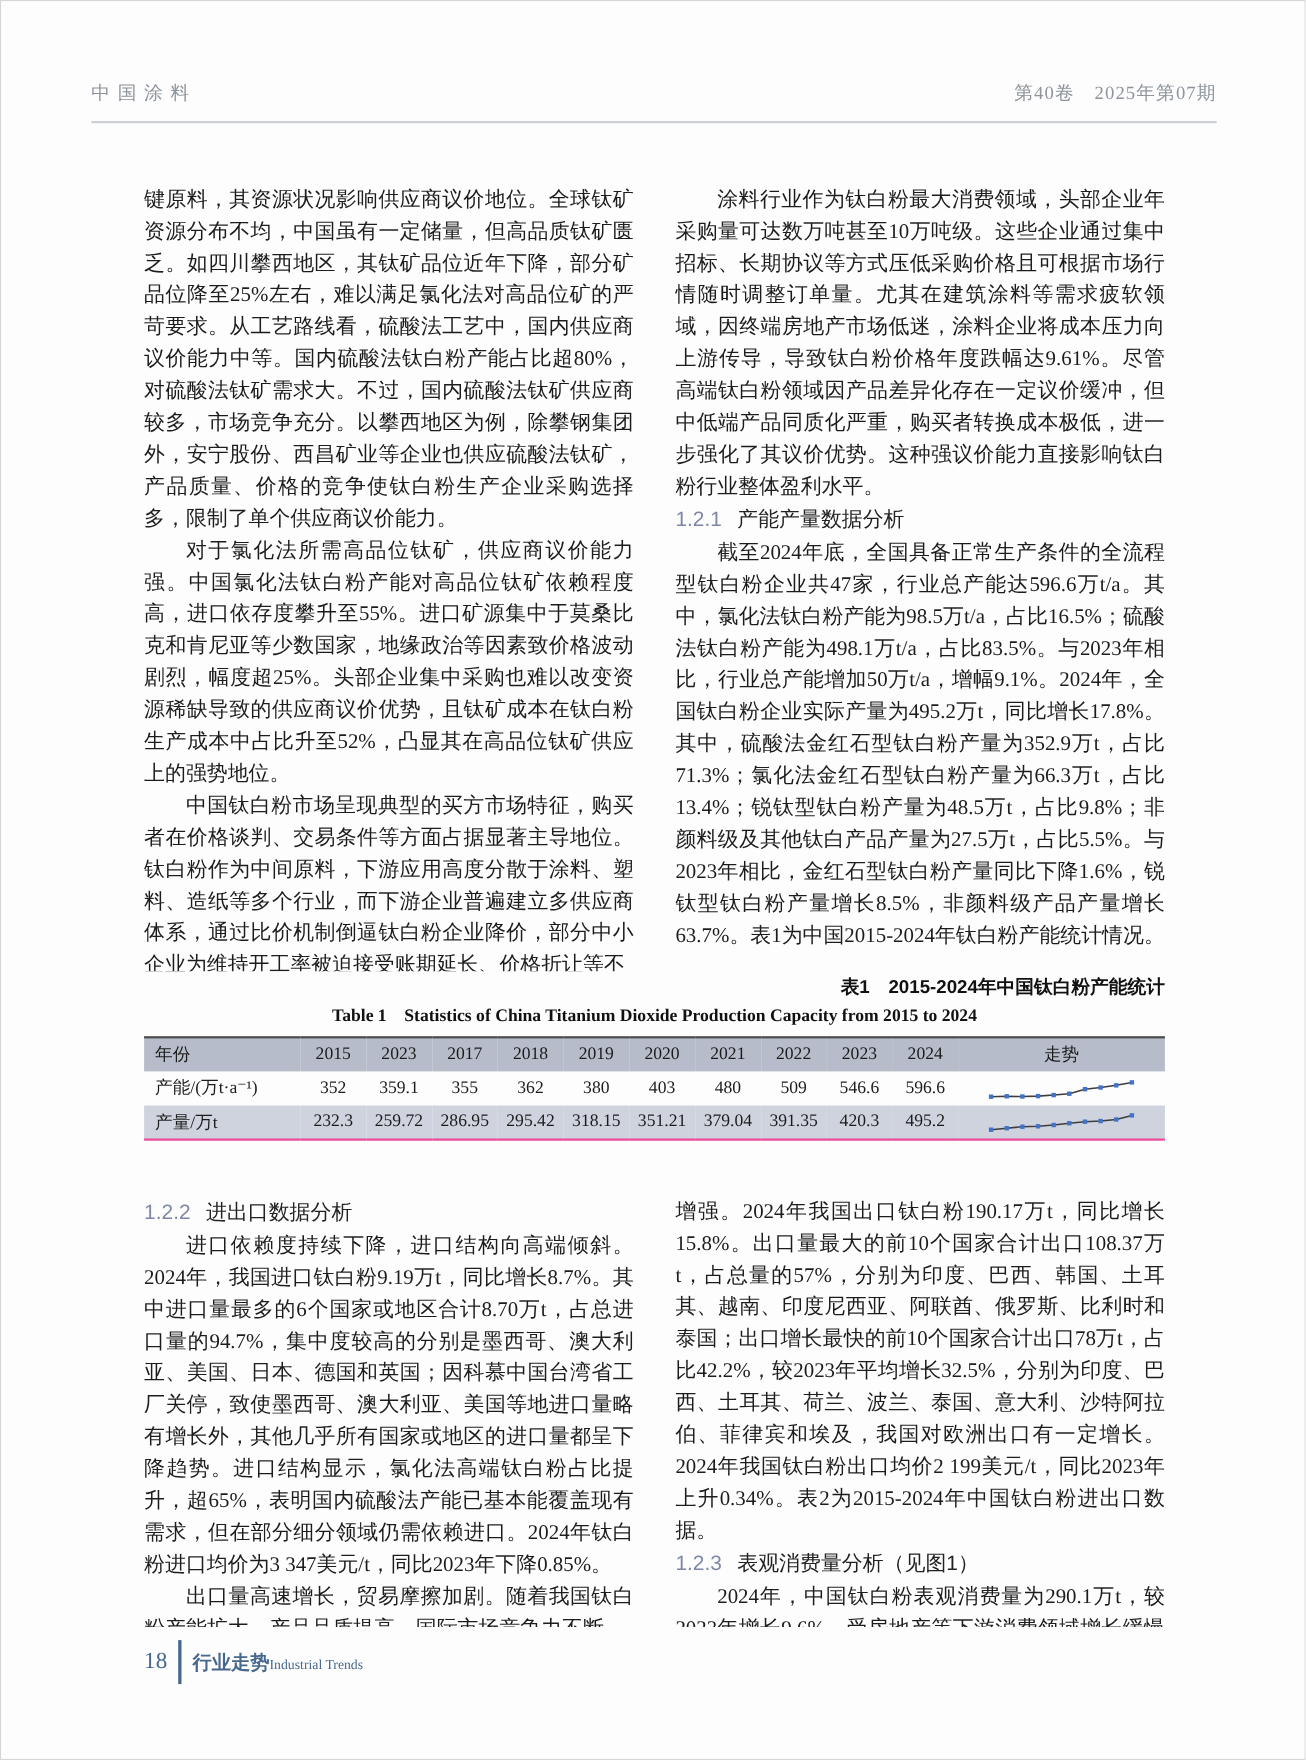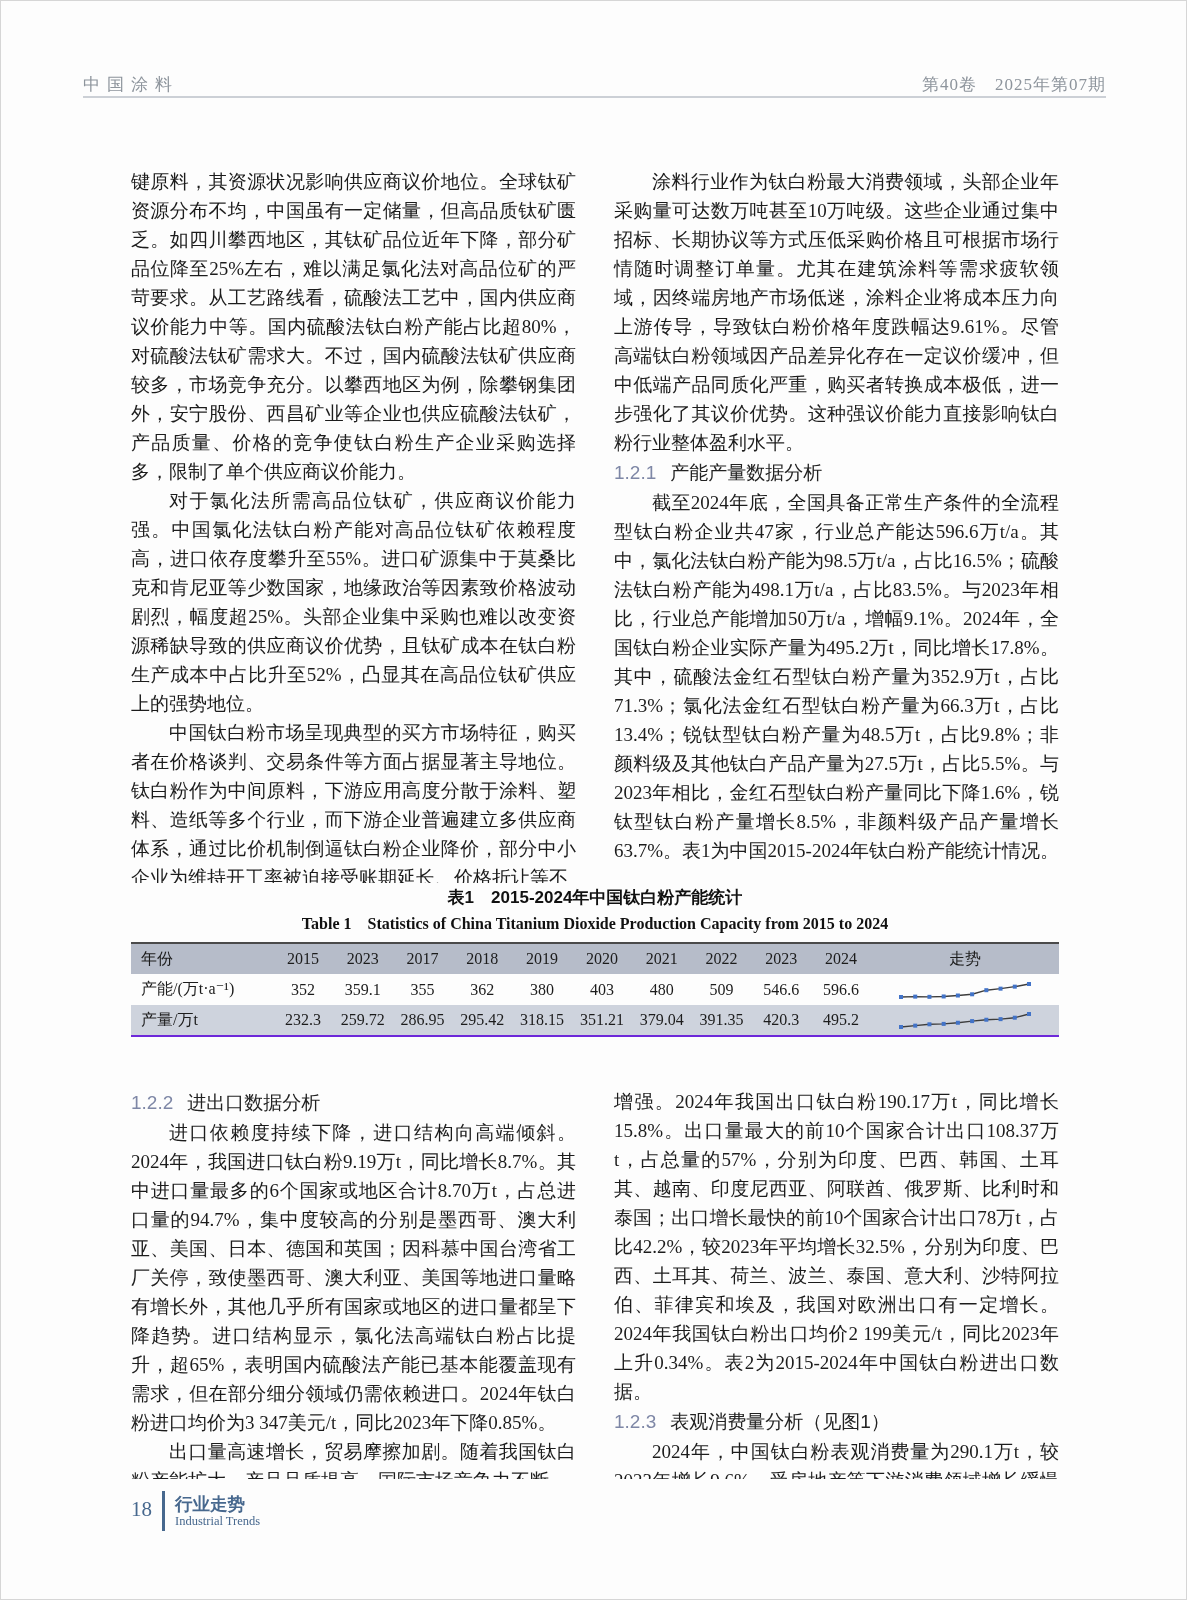--- a/index.html
+++ b/index.html
@@ -10,20 +10,21 @@
     background:#fdfdfd;
     border:1px solid #d6d6d6;
     font-family:"Liberation Serif","DejaVu Serif",serif;
     color:#1c1c1c;
     overflow:hidden;
   }
   
   .page-header {
     position:absolute; top:72px; left:82px; right:80px;
     display:flex; justify-content:space-between; align-items:flex-end;
+    padding-bottom:14px;
     border-bottom:2px solid #ccd0d6;
     color:var(--header-text,#8d949c);
     font-size:17px;
   }
   .journal-name { letter-spacing:7px; }
   .issue-info { letter-spacing:1px; }
   
   .cols {
     position:absolute; left:130px; width:928px;
     display:flex; gap:38px;
@@ -46,49 +47,49 @@
   .subsec-heading {
     font-family:"Liberation Sans","DejaVu Sans",sans-serif;
     font-size:19px; line-height:31px; color:#222;
   }
   .subsec-heading .sec-num {
     color:var(--subnum,#7e87a6); margin-right:14px;
   }
   
   .table-block { position:absolute; top:884px; left:130px; width:928px; }
   .tbl-title-zh {
-    text-align:center; font-family:"Liberation Sans","DejaVu Sans",sans-serif;
+    text-align:right; font-family:"Liberation Sans","DejaVu Sans",sans-serif;
     font-weight:bold; font-size:17px; line-height:26px; color:#111;
   }
   .tbl-title-en {
     text-align:center; font-weight:bold; font-size:16px; line-height:25px; color:#111;
     margin-bottom:6px;
   }
   table.cap-table {
     width:100%; border-collapse:collapse; table-layout:fixed;
-    border-top:2px solid #4a4a4a; border-bottom:2px solid #6d28d9;
+    border-top:2px solid #4a4a4a; border-bottom:2px solid #ec4899;
     font-size:16px;
   }
   table.cap-table th, table.cap-table td {
     height:31px; text-align:center; vertical-align:middle;
     font-weight:normal; padding:0 2px;
   }
   table.cap-table thead tr { background:var(--tbl-head,#b6bcc9); }
   table.cap-table tr.alt   { background:var(--tbl-alt,#ced3dd); }
   table.cap-table .lbl { text-align:left; padding-left:10px; width:142px; }
   table.cap-table .trend { width:188px; }
   
   .page-footer {
     position:absolute; top:1490px; left:130px;
     display:flex; align-items:center; gap:10px;
     color:var(--footer,#47688e);
   }
   .page-num { font-size:21px; padding-bottom:4px; }
   .footer-bar { width:3px; height:40px; background:var(--footer,#47688e); }
-  .footer-labels { display:flex; flex-direction:column; justify-content:center; }
+  .footer-labels { display:flex; flex-direction:row; justify-content:center;align-items:flex-end; }
   .footer-zh {
     font-family:"Liberation Sans","DejaVu Sans",sans-serif;
     font-weight:bold; font-size:17.5px; line-height:20px;
   }
   .footer-en { font-size:12.5px; line-height:15px; }
 </style>
 </head>
 <body>
 
 <div class="page">

